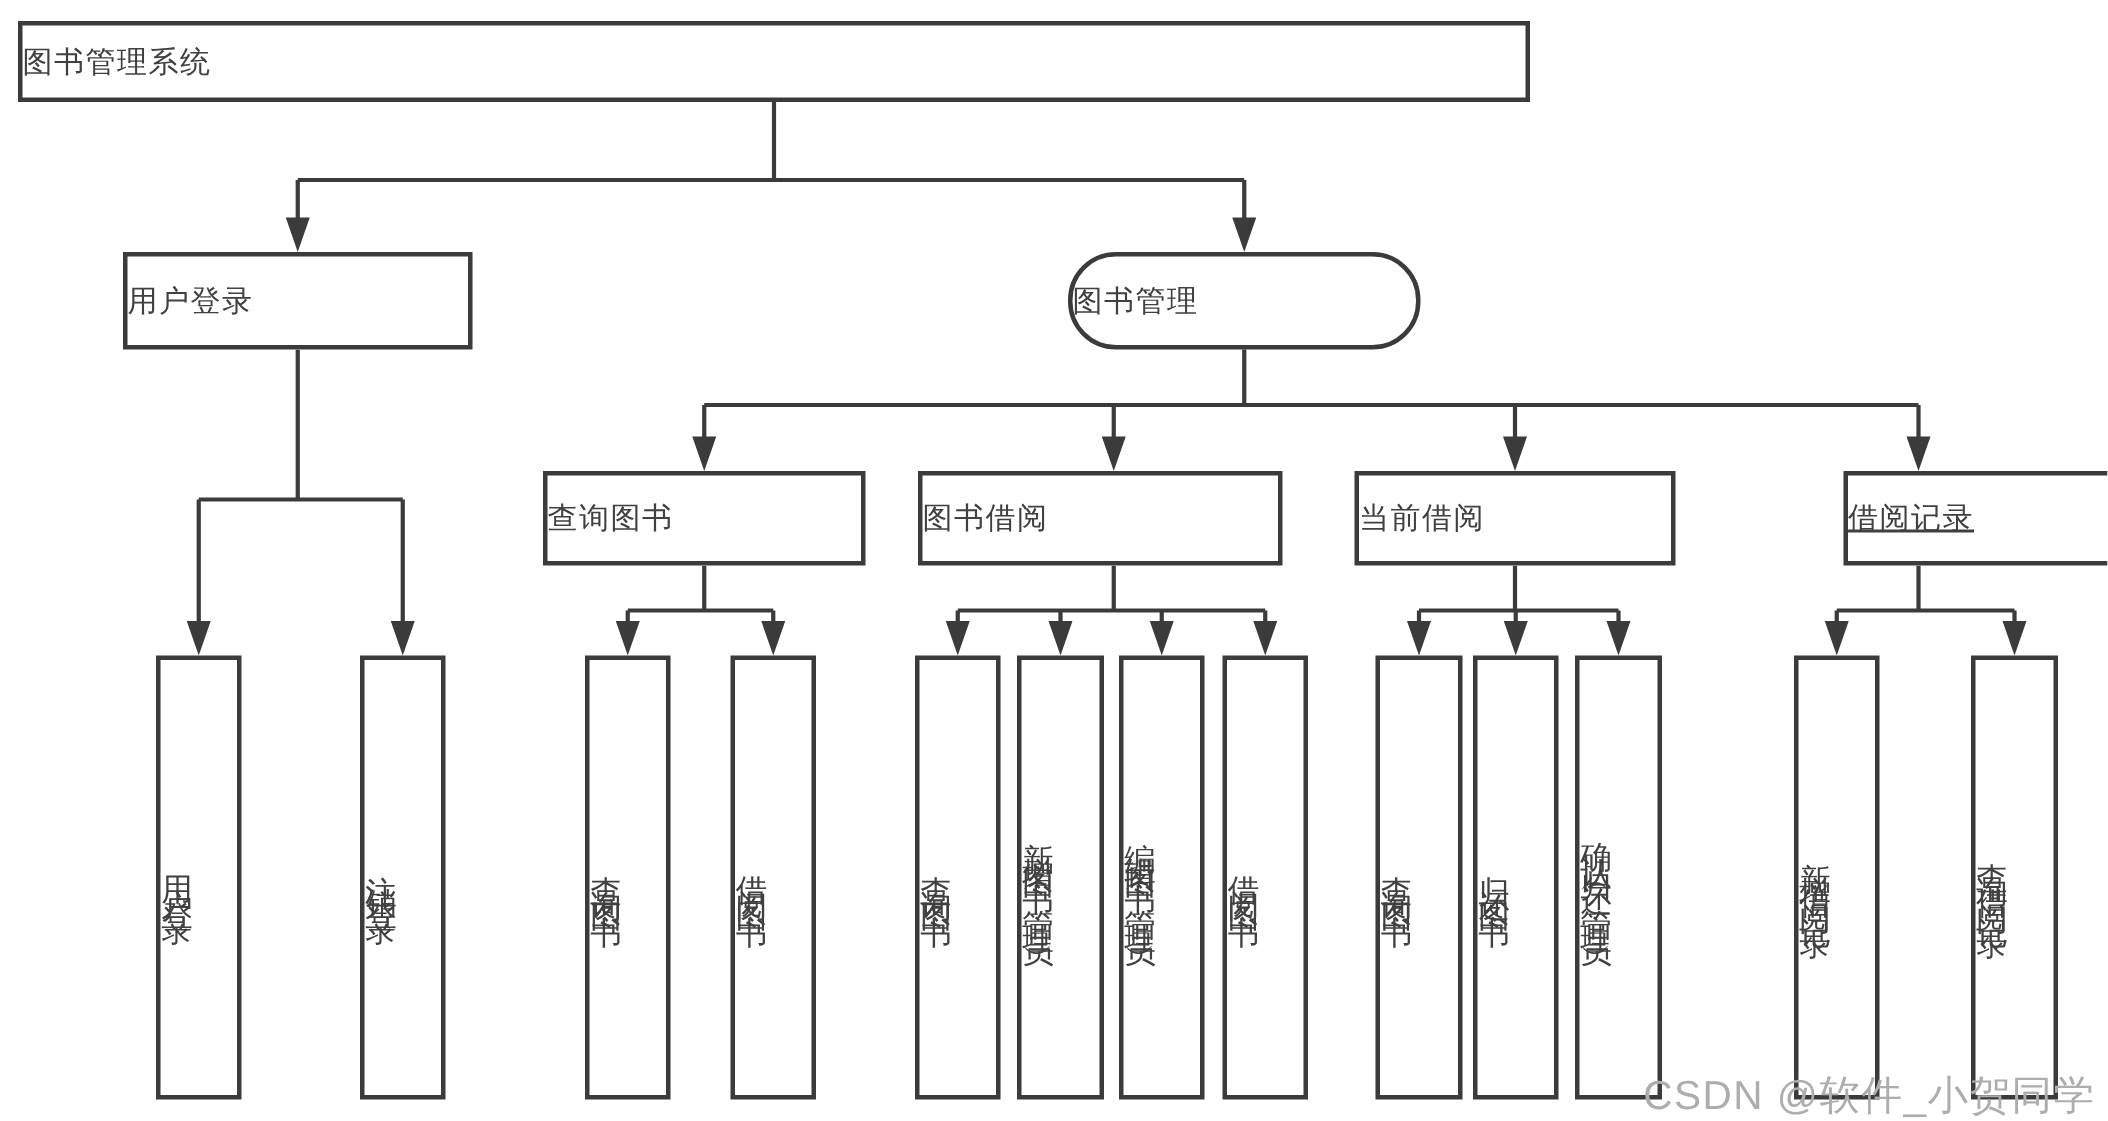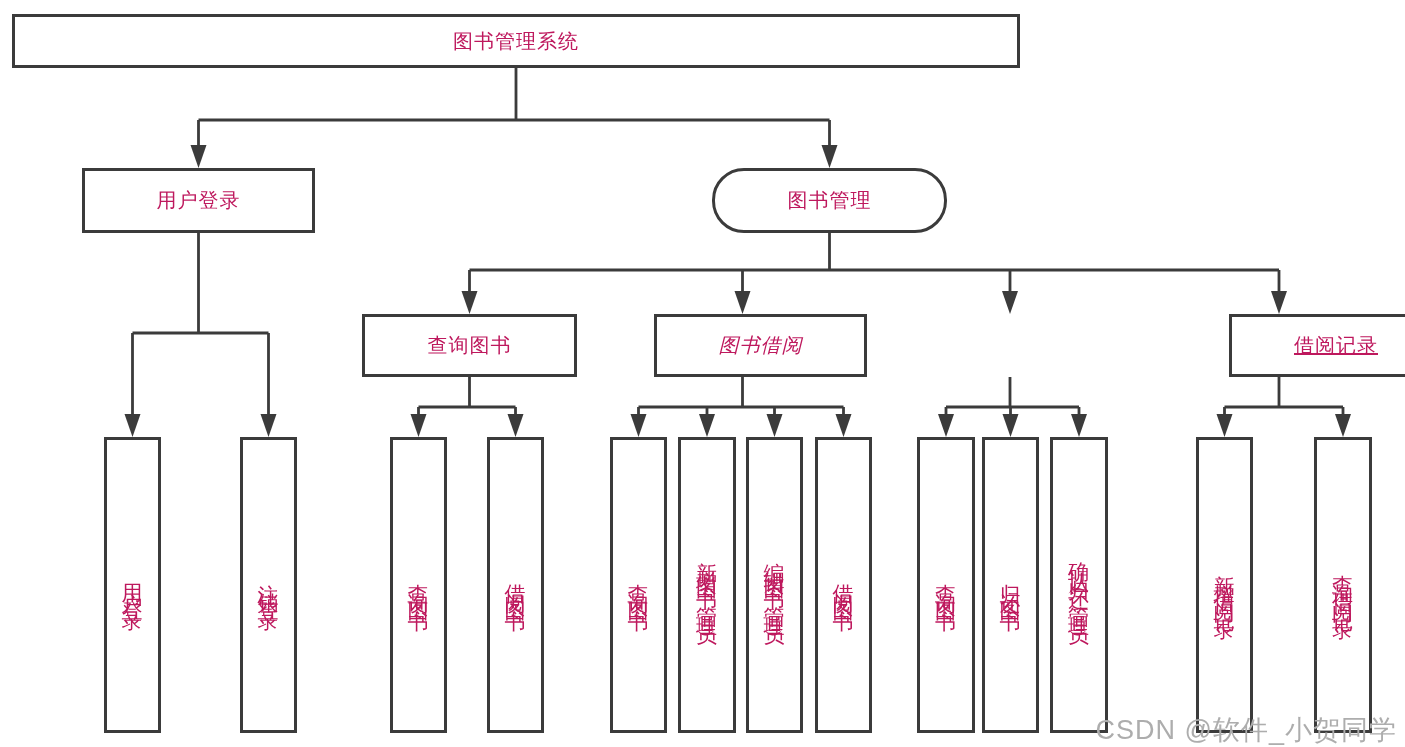--- a/index.html
+++ b/index.html
@@ -3,34 +3,34 @@
 <meta charset="utf-8">
 <style>
   html,body{margin:0;padding:0;background:#fff;}
   .canvas{
     position:relative;width:1405px;height:747px;background:#ffffff;
     font-family:"Liberation Sans",sans-serif;overflow:hidden;
   }
   .connector-svg{position:absolute;left:0;top:0;z-index:0;}
   .box{
     position:absolute;box-sizing:border-box;background:#ffffff;
-    border:3px solid #3b3b3b;color:#be185d;
-    display:flex;align-items:center;justify-content:center;z-index:1;
+    border:3px solid #3b3b3b;color:#404040;
+    display:flex;align-items:center;z-index:1;
   }
   .hlabel{font-size:20px;letter-spacing:1px;white-space:nowrap;}
   .vlabel{
     writing-mode:vertical-rl;text-orientation:mixed;
     font-size:21px;letter-spacing:9px;line-height:1;white-space:nowrap;
   }
   
   .n-root{left:12px;top:14px;width:1008px;height:54px;}
   .n-2a{left:82px;top:168px;width:233px;height:65px;}
   .n-2b{left:712px;top:168px;width:235px;height:65px;border-radius:32px;}
   .n-3a{left:362px;top:314px;width:215px;height:63px;}
-  .n-3b{left:654px;top:314px;width:213px;height:63px;font-style:italic;}
+  .n-3b{left:612px;top:314px;width:243px;height:63px;}
   .n-3c{left:903px;top:314px;width:214px;height:63px;}
   .n-3d{left:1229px;top:314px;width:214px;height:63px;text-decoration:underline;}
   .leaf{top:437px;height:296px;}
   .n-a1{left:104px;width:57px;}
   .n-a2{left:240px;width:57px;}
   .n-b1{left:390px;width:57px;}
   .n-b2{left:487px;width:57px;}
   .n-c1{left:610px;width:57px;}
   .n-c2{left:678px;width:58px;}
   .n-c3{left:746px;width:57px;}
@@ -100,20 +100,23 @@
   <div class="box n-2b">
     <span class="hlabel">图书管理</span>
   </div>
 
   <div class="box n-3a">
     <span class="hlabel">查询图书</span>
   </div>
   <div class="box n-3b">
     <span class="hlabel">图书借阅</span>
   </div>
+  <div class="box n-3c">
+    <span class="hlabel">当前借阅</span>
+  </div>
   <div class="box n-3d">
     <span class="hlabel">借阅记录</span>
   </div>
 
   <div class="box leaf n-a1">
     <span class="vlabel">用户登录</span>
   </div>
   <div class="box leaf n-a2">
     <span class="vlabel">注销登录</span>
   </div>

